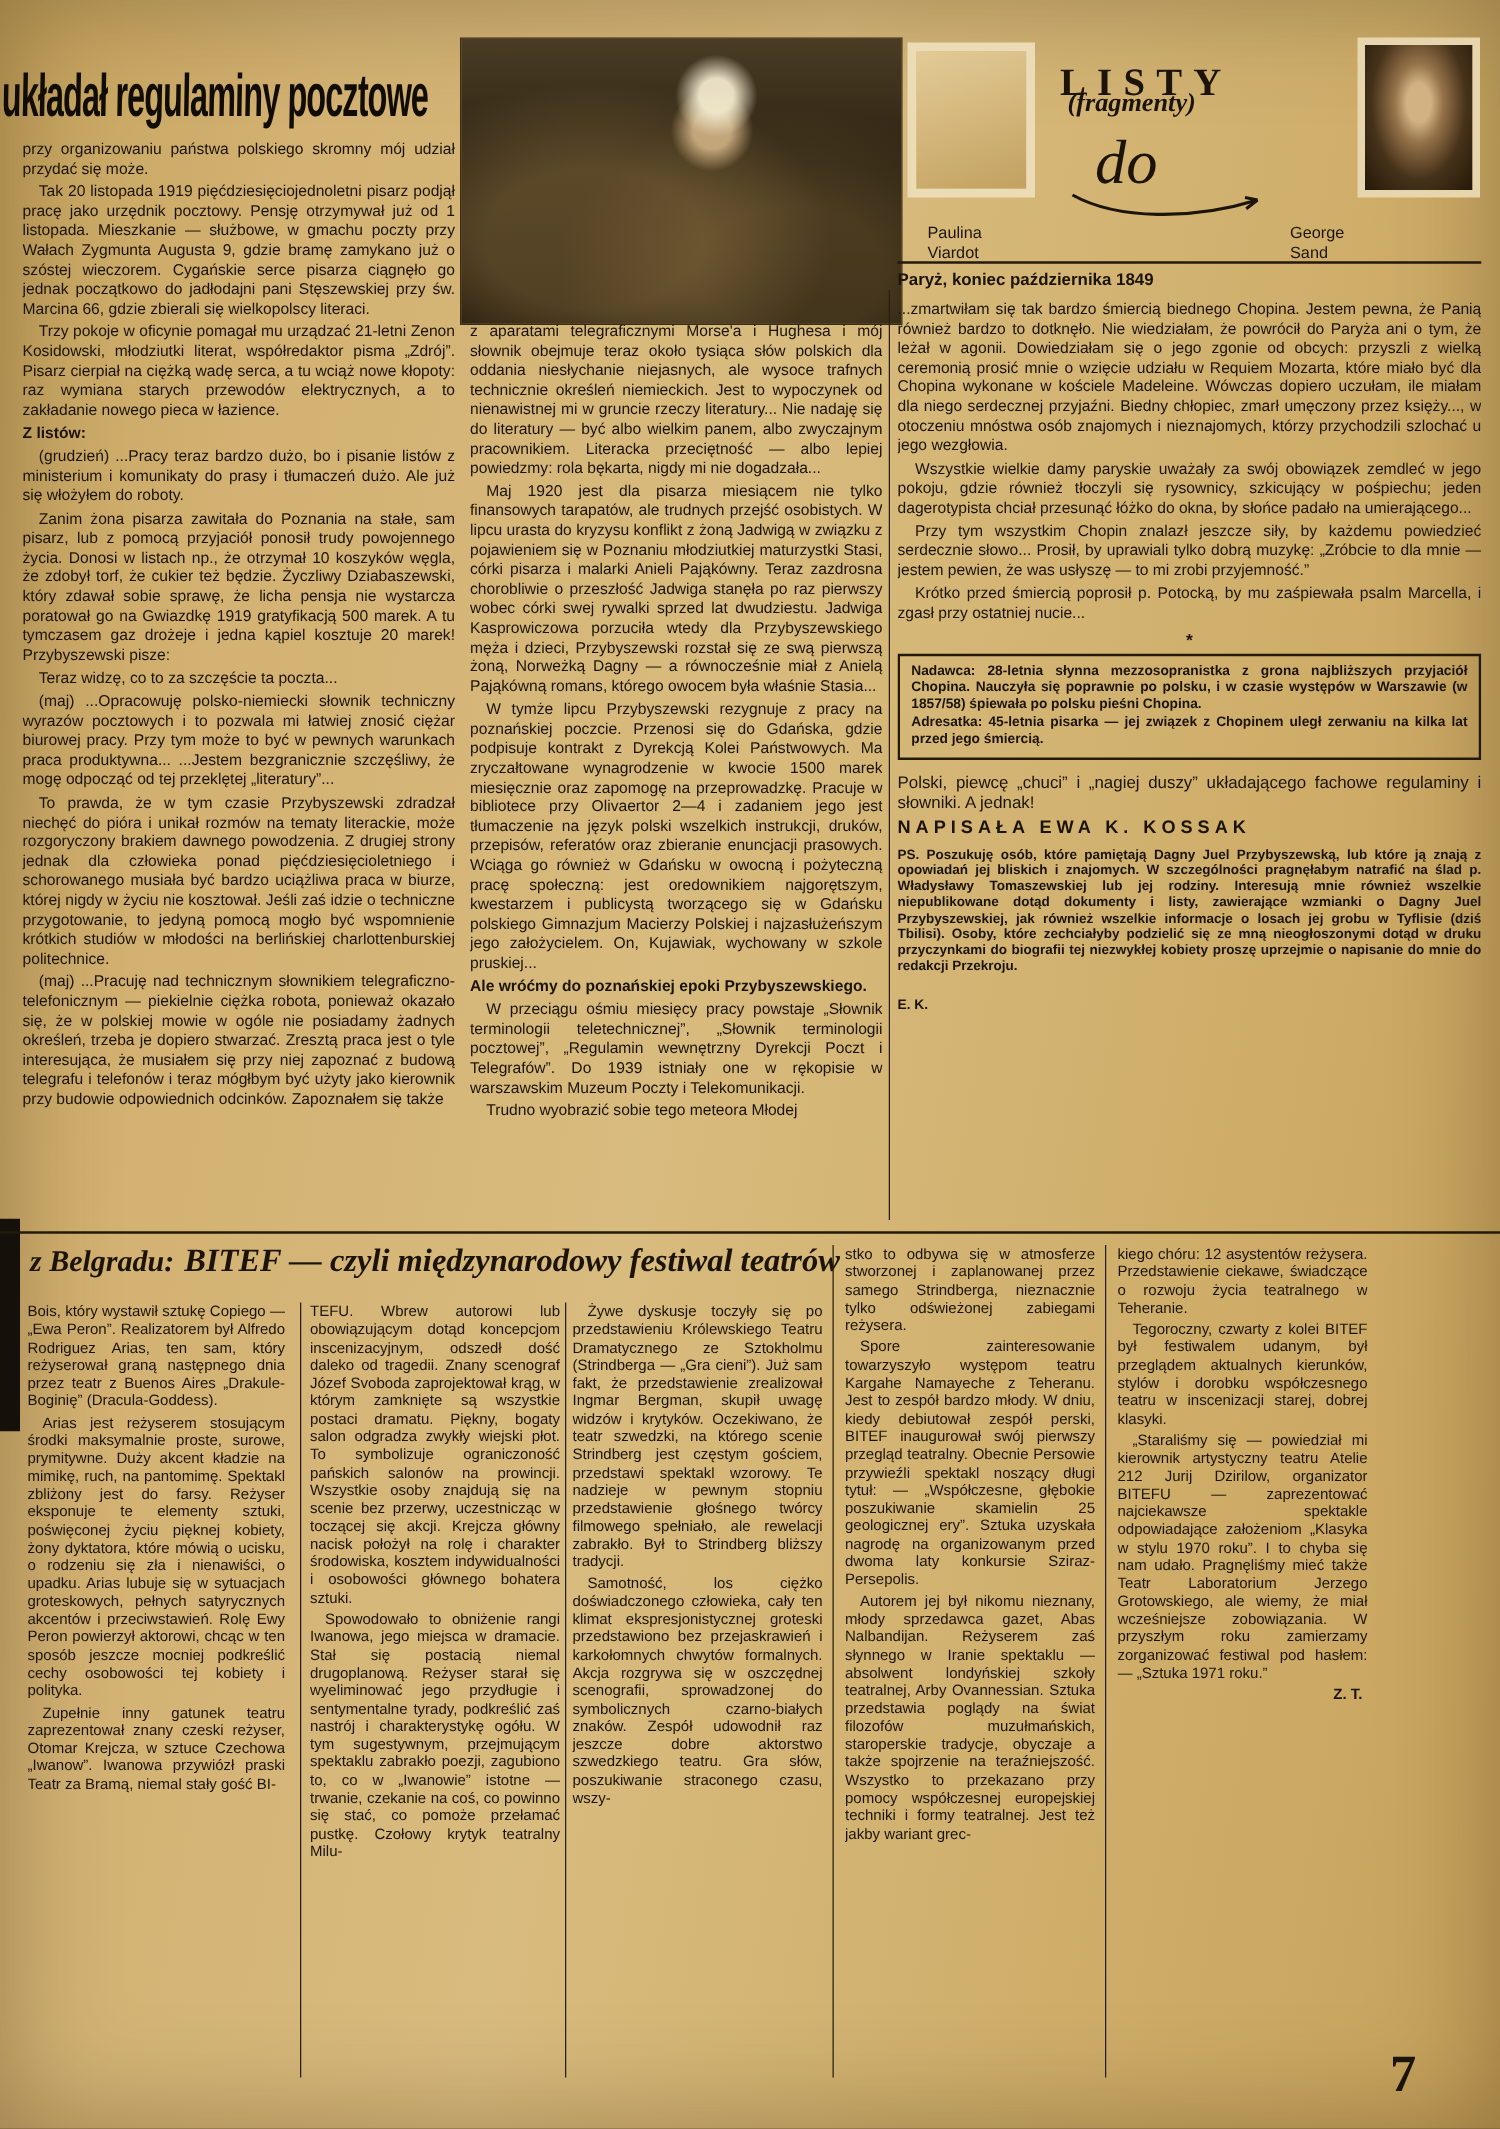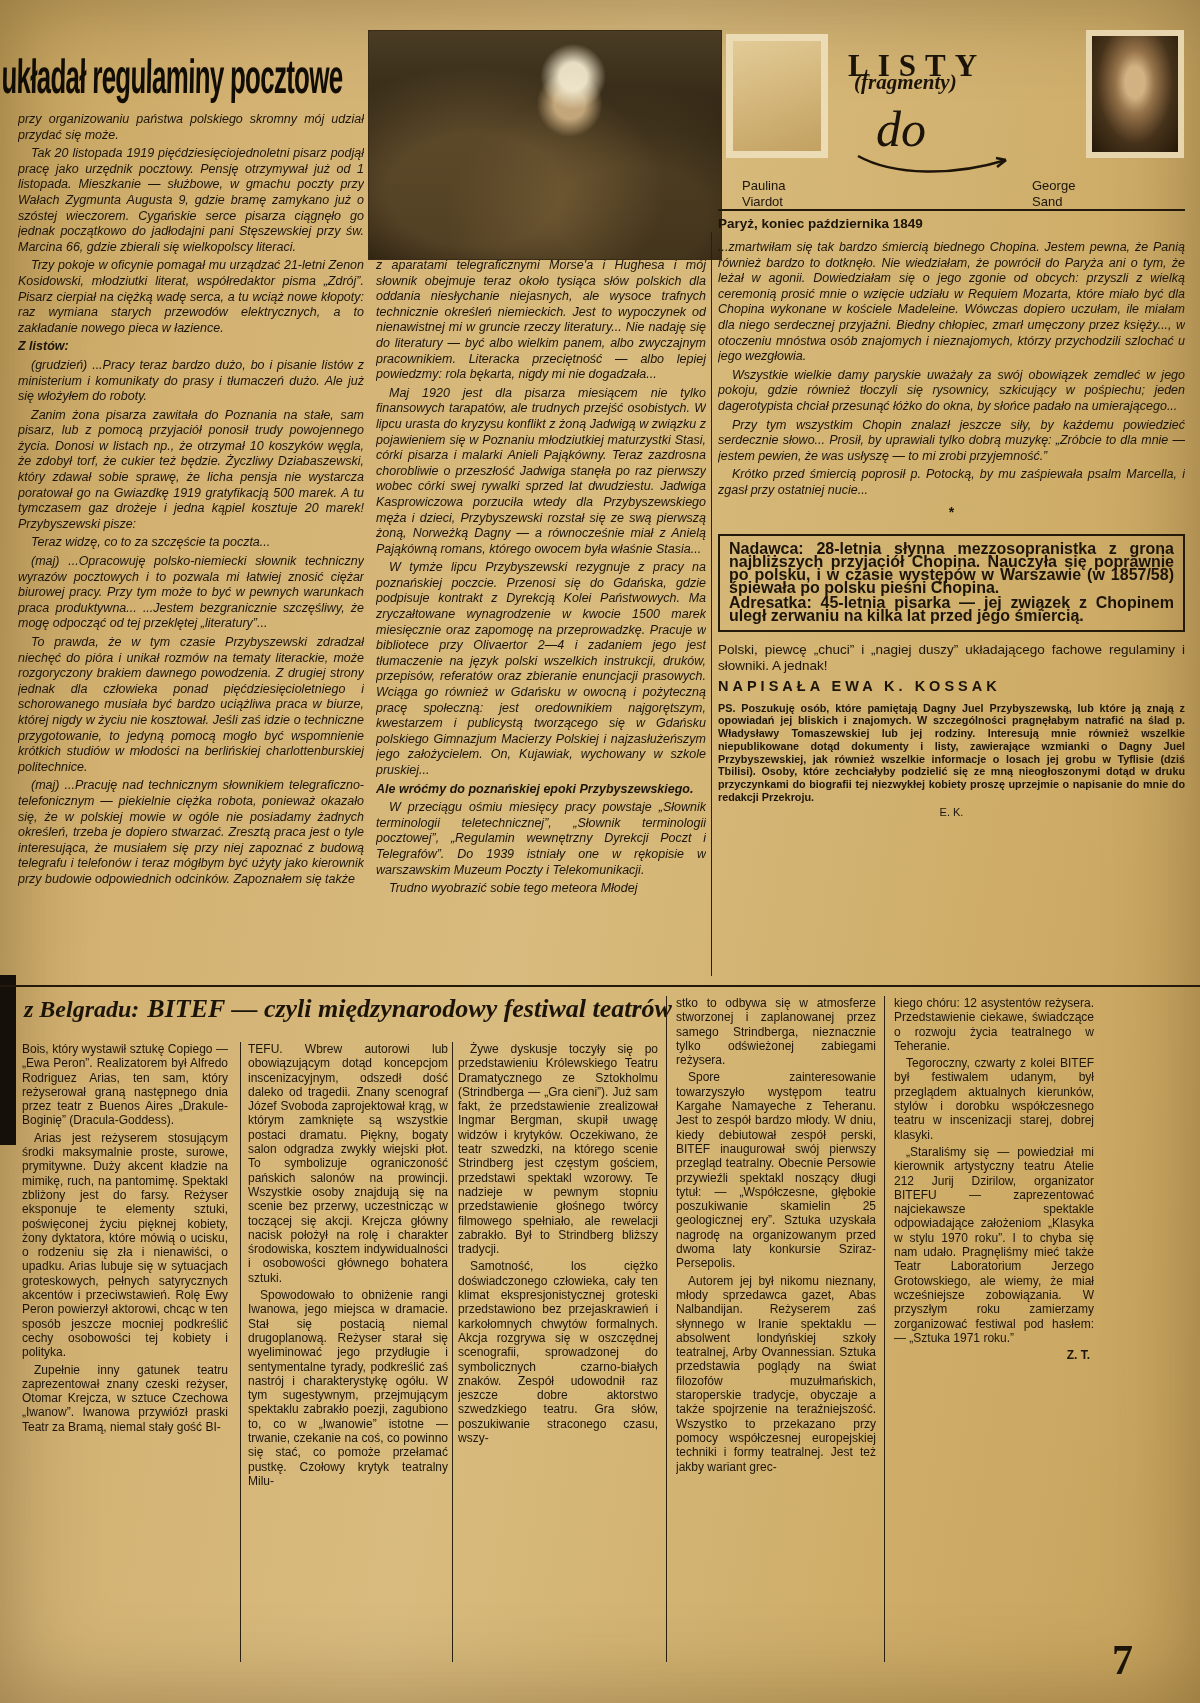--- a/index.html
+++ b/index.html
@@ -40,39 +40,39 @@
   .listy-script{position:absolute;left:150px;top:76px;font-family:"Liberation Serif",serif;
     font-style:italic;font-size:50px;line-height:1;}
   .listy-flourish{position:absolute;left:128px;top:118px;}
   .caption{position:absolute;top:150px;font-size:13px;line-height:1.2;white-space:pre-line;}
   .cap-left{left:16px;}
   .cap-right{left:306px;}
   
   .hline{position:absolute;background:#241a0c;}
   .vline{position:absolute;background:#2a1f0d;width:1px;}
   
-  .para-col{position:absolute;overflow:hidden;text-align:justify;font-style:italic;}
+  .para-col{position:absolute;overflow:hidden;text-align:justify;}
   .para-col p{margin:0 0 3px;text-indent:13px;}
   .para-col p.noind{text-indent:0;}
   .para-col p.lead{font-weight:700;text-indent:0;}
   .col-a{left:18px;top:112px;width:346px;height:866px;font-size:12.5px;line-height:15.6px;}
   .col-b{left:376px;top:258px;width:330px;height:720px;font-size:12.5px;line-height:15.6px;}
   
   .dateline{position:absolute;left:718px;top:216px;font-weight:700;font-size:13.5px;}
   .right-flow{position:absolute;left:718px;top:240px;width:467px;height:745px;overflow:hidden;}
   .letter{ text-align:justify;font-size:12.5px;line-height:15.6px;}
   .letter p{margin:0 0 3px;text-indent:14px;}
   .star{ text-align:center;font-size:14px;font-weight:700;margin:2px 0 2px;}
-  .info-box{border:2px solid #241a0a;padding:6px 9px;margin:14px 0 10px;
-    font-size:16px;font-weight:700;line-height:13px;text-align:justify;}
+  .info-box{border:2px solid #241a0a;padding:6px 9px;margin:3px 0 10px;
+    font-size:11px;font-weight:700;line-height:13px;text-align:justify;}
   .info-box p{margin:0 0 2px;text-indent:0;}
   .closing{font-size:13.5px;line-height:16px;text-align:justify;margin:0 0 4px;}
   .byline{font-weight:700;font-size:14.5px;letter-spacing:4px;margin:2px 0 8px;white-space:nowrap;}
   .ps{font-weight:700;font-size:10.8px;line-height:12.8px;text-align:justify;margin:0;}
-  .ps-sig{font-weight:400;font-size:11px;text-align:center;margin-top:2px;}
+  .ps-sig{font-weight:700;font-size:11px;text-align:left;margin-top:18px;}
   
   .blackbar{position:absolute;left:0;top:975px;width:16px;height:170px;background:#15100a;}
   .bitef-header{position:absolute;left:24px;top:994px;width:640px;white-space:nowrap;
     font-family:"Liberation Serif",serif;font-style:italic;font-weight:700;font-size:26px;}
   .bitef-header .pfx{font-size:24px;margin-right:8px;}
   .bcol{position:absolute;overflow:hidden;text-align:justify;font-size:12px;line-height:14.3px;}
   .bcol p{margin:0 0 3px;text-indent:12px;}
   .bcol p.noind{text-indent:0;}
   .bcol p.sigr{text-align:right;font-weight:700;text-indent:0;padding-right:4px;}
   .bc1{left:22px; top:1042px;width:206px;height:620px;}

